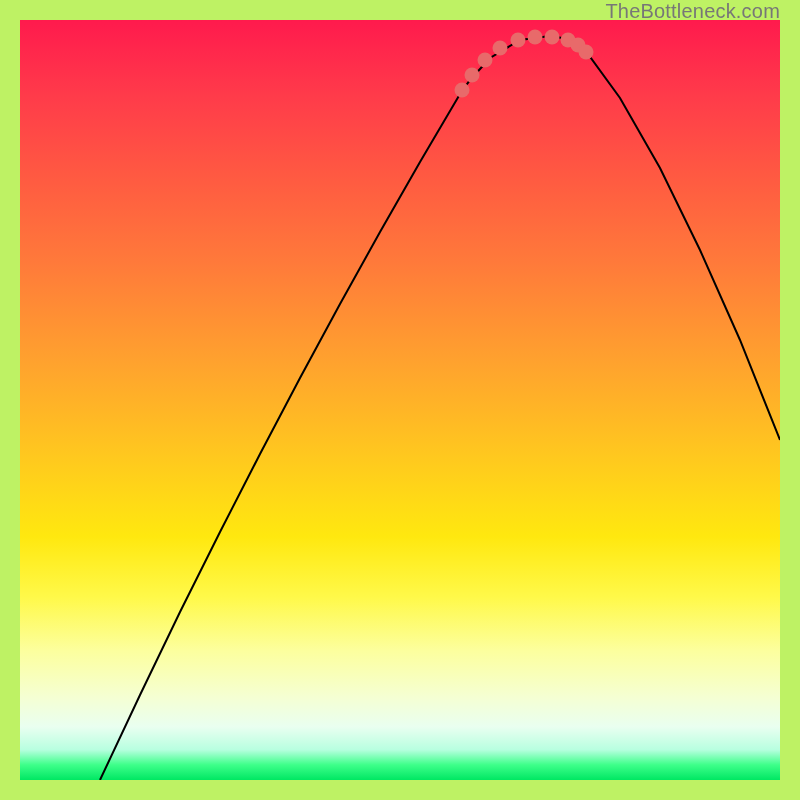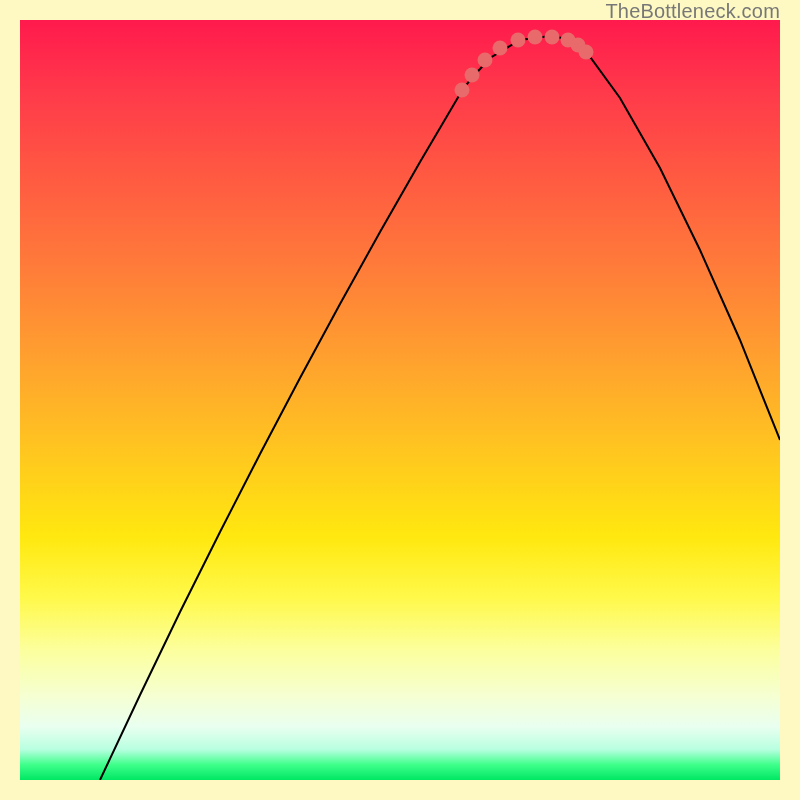--- a/index.html
+++ b/index.html
@@ -1,21 +1,21 @@
 <!DOCTYPE html>
 <html><head>
 <meta charset="utf-8">
 <style>
   * { margin: 0; padding: 0; box-sizing: border-box; }
   html, body { width: 800px; height: 800px; overflow: hidden; background: #000; }
   .frame {
     position: relative;
     width: 800px;
     height: 800px;
-    background: #fef9c3;
+    background: #bef264;
   }
   .plot-area {
     position: absolute;
     left: 20px;
     top: 20px;
     width: 760px;
     height: 760px;
     overflow: hidden;
   }
   .gradient-bg {

